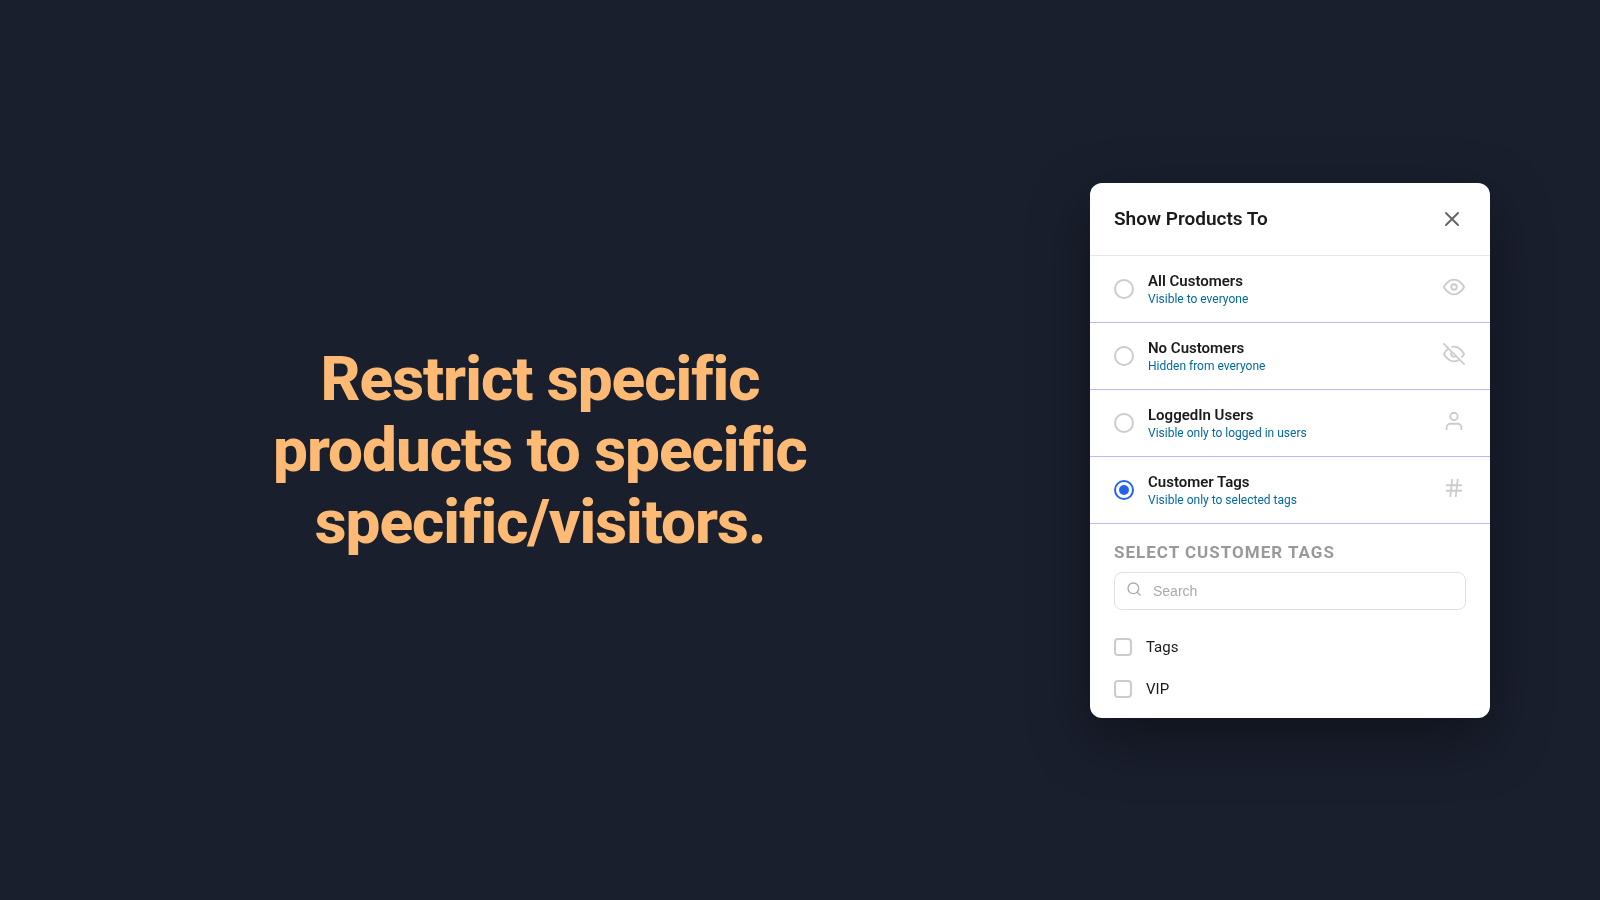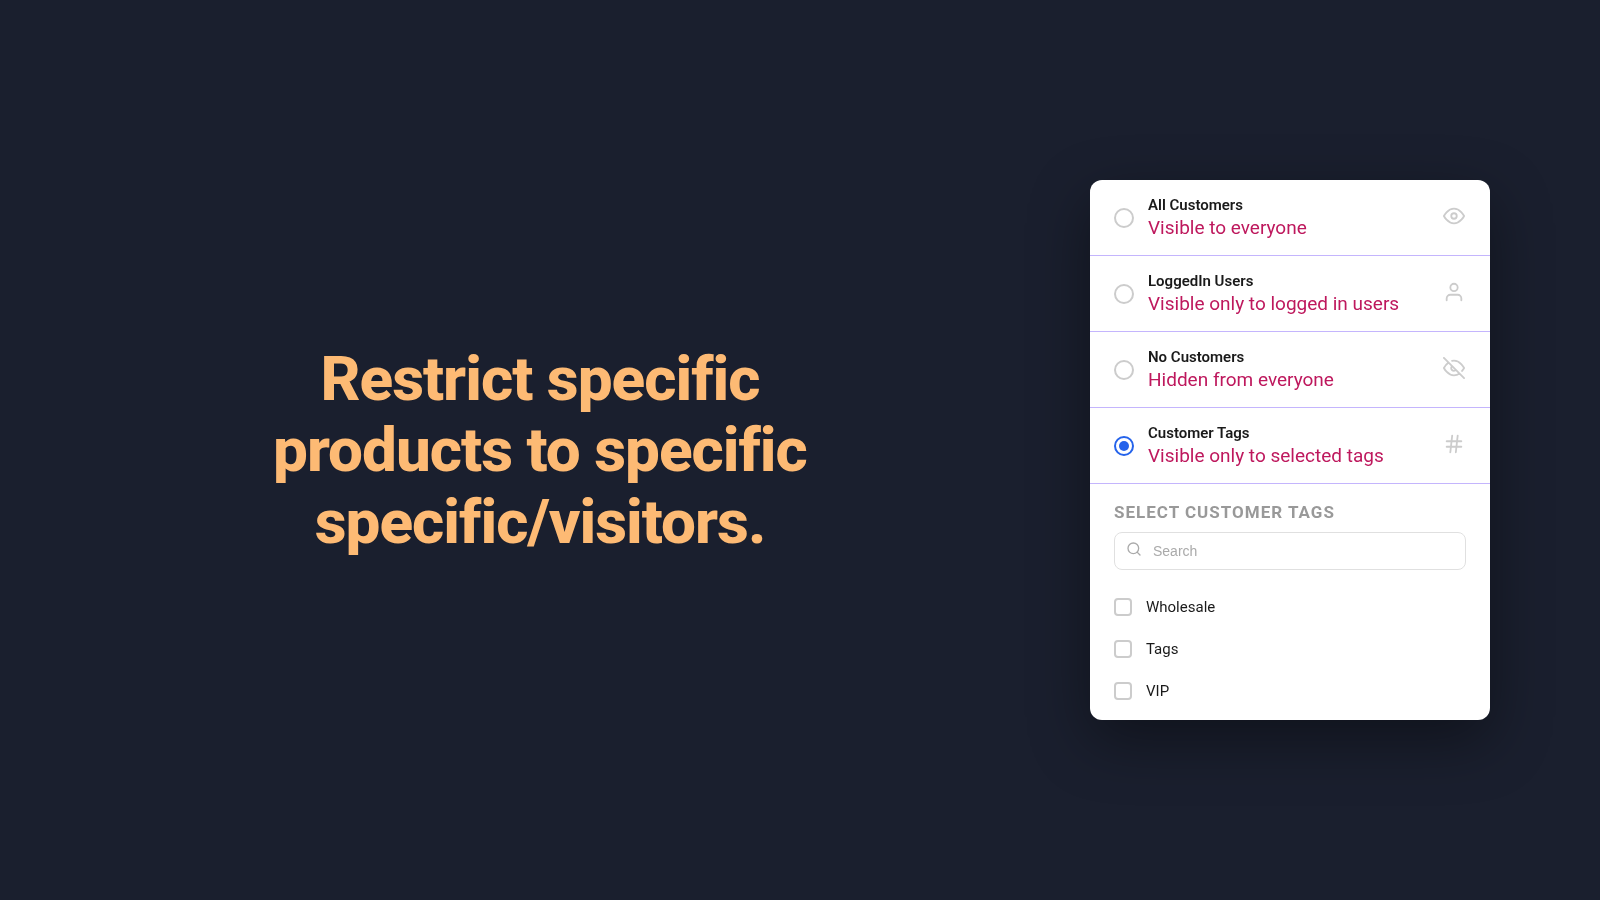--- a/index.html
+++ b/index.html
@@ -119,22 +119,22 @@
     }
 
     .option-label {
       font-size: 15px;
       font-weight: 600;
       color: #1a1a1a;
       display: block;
     }
 
     .option-desc {
-      font-size: 19px;
-      color: #be185d;
+      font-size: 12px;
+      color: #0369a1;
       display: block;
       margin-top: 2px;
     }
 
     .option-icon {
       color: #cccccc;
       font-size: 18px;
       margin-left: 10px;
       width: 24px;
       text-align: center;
@@ -215,60 +215,68 @@
   <h1 class="hero-text">
     <span>Restrict specific</span><br>
     <span>products to specific</span><br>
     <span>specific/visitors.</span>
   </h1>
 </div>
 
 <div class="right-panel">
   <div class="modal">
 
+    <div class="modal-header">
+      <span class="modal-title">Show Products To</span>
+      <button class="close-btn">
+        <svg width="16" height="16" viewBox="0 0 16 16" fill="none">
+          <path d="M2 2L14 14M14 2L2 14" stroke="#666" stroke-width="2" stroke-linecap="round"></path>
+        </svg>
+      </button>
+    </div>
 
     <div class="modal-body">
 
       <div class="option-row">
         <div class="radio-btn"></div>
         <div class="option-text">
           <span class="option-label">All Customers</span>
           <span class="option-desc">Visible to everyone</span>
         </div>
         <div class="option-icon">
           <svg width="20" height="20" viewBox="0 0 24 24" fill="none" class="icon-svg">
             <path d="M1 12s4-8 11-8 11 8 11 8-4 8-11 8-11-8-11-8z" stroke="#ccc" stroke-width="2"></path>
             <circle cx="12" cy="12" r="3" stroke="#ccc" stroke-width="2"></circle>
           </svg>
         </div>
       </div>
 
       <div class="option-row">
         <div class="radio-btn"></div>
         <div class="option-text">
+          <span class="option-label">No Customers</span>
+          <span class="option-desc">Hidden from everyone</span>
+        </div>
+        <div class="option-icon">
+          <svg width="20" height="20" viewBox="0 0 24 24" fill="none" class="icon-svg">
+            <path d="M17.94 17.94A10.07 10.07 0 0112 20c-7 0-11-8-11-8a18.45 18.45 0 015.06-5.94M9.9 4.24A9.12 9.12 0 0112 4c7 0 11 8 11 8a18.5 18.5 0 01-2.16 3.19m-6.72-1.07a3 3 0 11-4.24-4.24M1 1l22 22" stroke="#ccc" stroke-width="2" stroke-linecap="round"></path>
+          </svg>
+        </div>
+      </div>
+
+      <div class="option-row">
+        <div class="radio-btn"></div>
+        <div class="option-text">
           <span class="option-label">LoggedIn Users</span>
           <span class="option-desc">Visible only to logged in users</span>
         </div>
         <div class="option-icon">
           <svg width="20" height="20" viewBox="0 0 24 24" fill="none" class="icon-svg">
             <path d="M20 21v-2a4 4 0 00-4-4H8a4 4 0 00-4 4v2" stroke="#ccc" stroke-width="2" stroke-linecap="round"></path>
             <circle cx="12" cy="7" r="4" stroke="#ccc" stroke-width="2"></circle>
-          </svg>
-        </div>
-      </div>
-
-      <div class="option-row">
-        <div class="radio-btn"></div>
-        <div class="option-text">
-          <span class="option-label">No Customers</span>
-          <span class="option-desc">Hidden from everyone</span>
-        </div>
-        <div class="option-icon">
-          <svg width="20" height="20" viewBox="0 0 24 24" fill="none" class="icon-svg">
-            <path d="M17.94 17.94A10.07 10.07 0 0112 20c-7 0-11-8-11-8a18.45 18.45 0 015.06-5.94M9.9 4.24A9.12 9.12 0 0112 4c7 0 11 8 11 8a18.5 18.5 0 01-2.16 3.19m-6.72-1.07a3 3 0 11-4.24-4.24M1 1l22 22" stroke="#ccc" stroke-width="2" stroke-linecap="round"></path>
           </svg>
         </div>
       </div>
 
       <div class="option-row">
         <div class="radio-btn selected"></div>
         <div class="option-text">
           <span class="option-label">Customer Tags</span>
           <span class="option-desc">Visible only to selected tags</span>
         </div>
@@ -289,24 +297,20 @@
           <svg width="16" height="16" viewBox="0 0 24 24" fill="none">
             <circle cx="11" cy="11" r="8" stroke="#aaa" stroke-width="2"></circle>
             <path d="M21 21l-4.35-4.35" stroke="#aaa" stroke-width="2" stroke-linecap="round"></path>
           </svg>
         </span>
         <input class="search-input" type="text" placeholder="Search" style="">
       </div>
 
       <div class="tag-list">
 
-        <div class="tag-row">
-          <div class="checkbox"></div>
-          <span class="tag-name">Wholesale</span>
-        </div>
 
         <div class="tag-row">
           <div class="checkbox"></div>
           <span class="tag-name">Tags</span>
         </div>
 
         <div class="tag-row">
           <div class="checkbox"></div>
           <span class="tag-name">VIP</span>
         </div>

